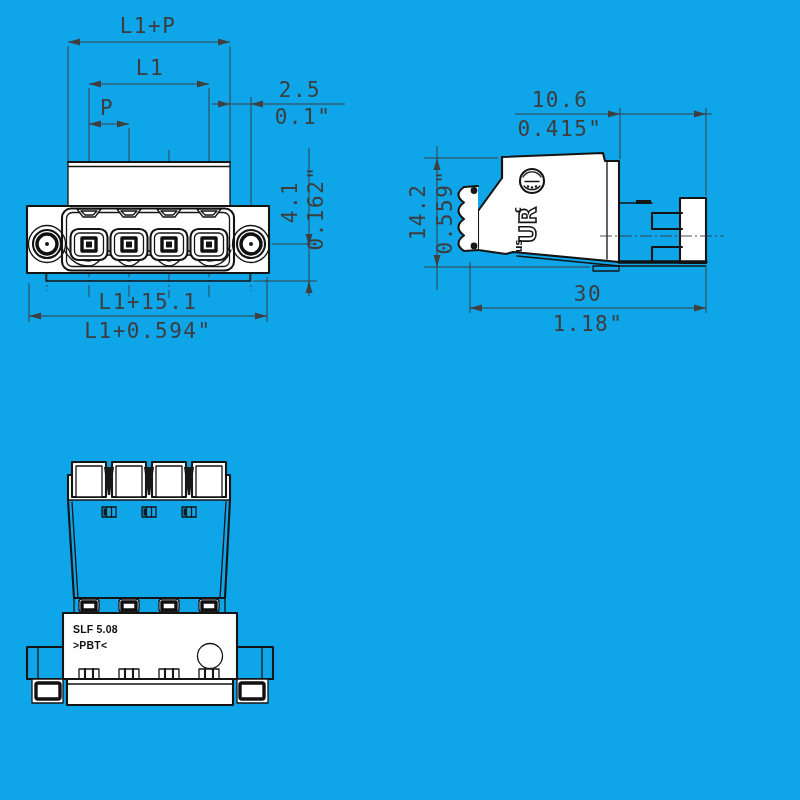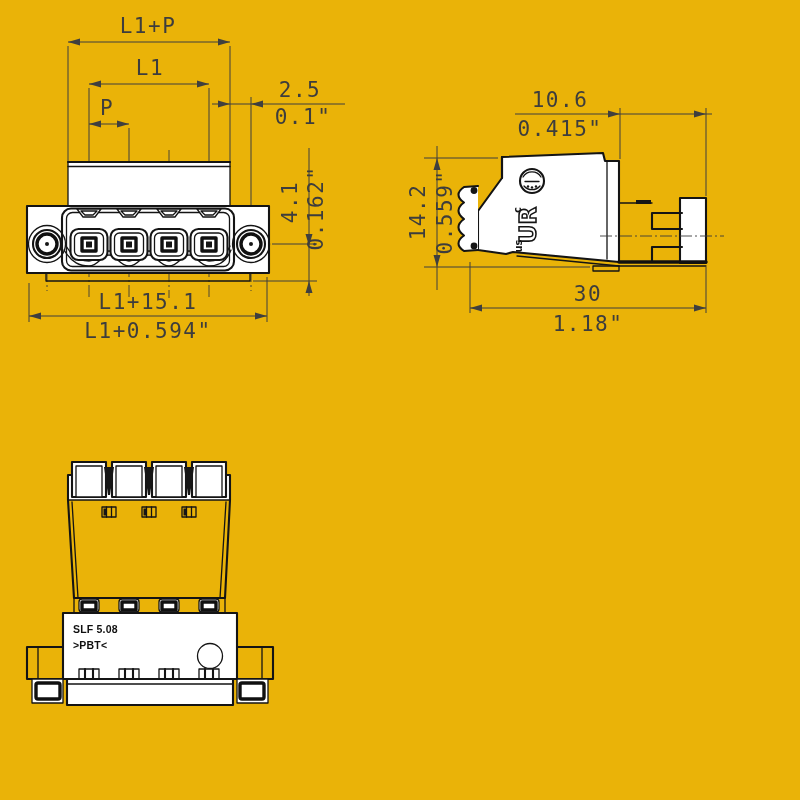--- a/index.html
+++ b/index.html
@@ -1,16 +1,16 @@
 <!DOCTYPE html>
 <html><head>
 <meta charset="utf-8">
 <style>
   html,body{margin:0;padding:0;background:#fff;}
-  .stage{position:relative;width:800px;height:800px;background:#eab308;overflow:hidden;}
+  .stage{position:relative;width:800px;height:800px;background:#0ea5e9;overflow:hidden;}
   svg{position:absolute;left:0;top:0;}
   .ln{stroke:#141414;fill:none;stroke-width:1.3;stroke-linecap:round;stroke-linejoin:round;}
   .md{stroke:#141414;fill:none;stroke-width:2.1;stroke-linecap:round;stroke-linejoin:round;}
   .bd{stroke:#101010;fill:none;stroke-width:3.4;stroke-linecap:round;stroke-linejoin:round;}
   .dk{fill:#161616;stroke:none;}
   .wh{fill:#ffffff;}
   .dim{stroke:#3f3f3f;fill:none;stroke-width:1;}
   .cl{stroke:#3a3a3a;fill:none;stroke-width:0.9;stroke-dasharray:12 3 2 3;}
   .ar{fill:#3f3f3f;stroke:none;}
   .dtx{font-family:"DejaVu Sans Mono",monospace;font-size:21px;letter-spacing:1.5px;fill:#3d3d3d;}

